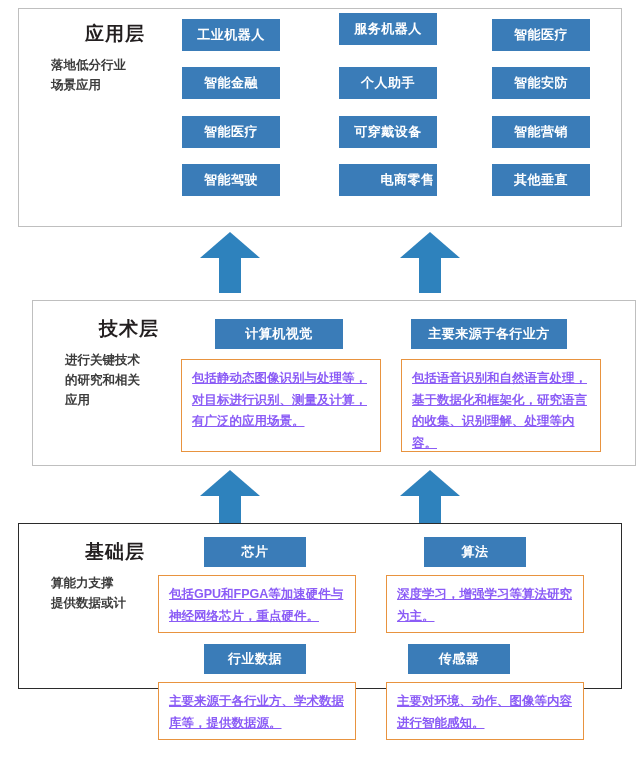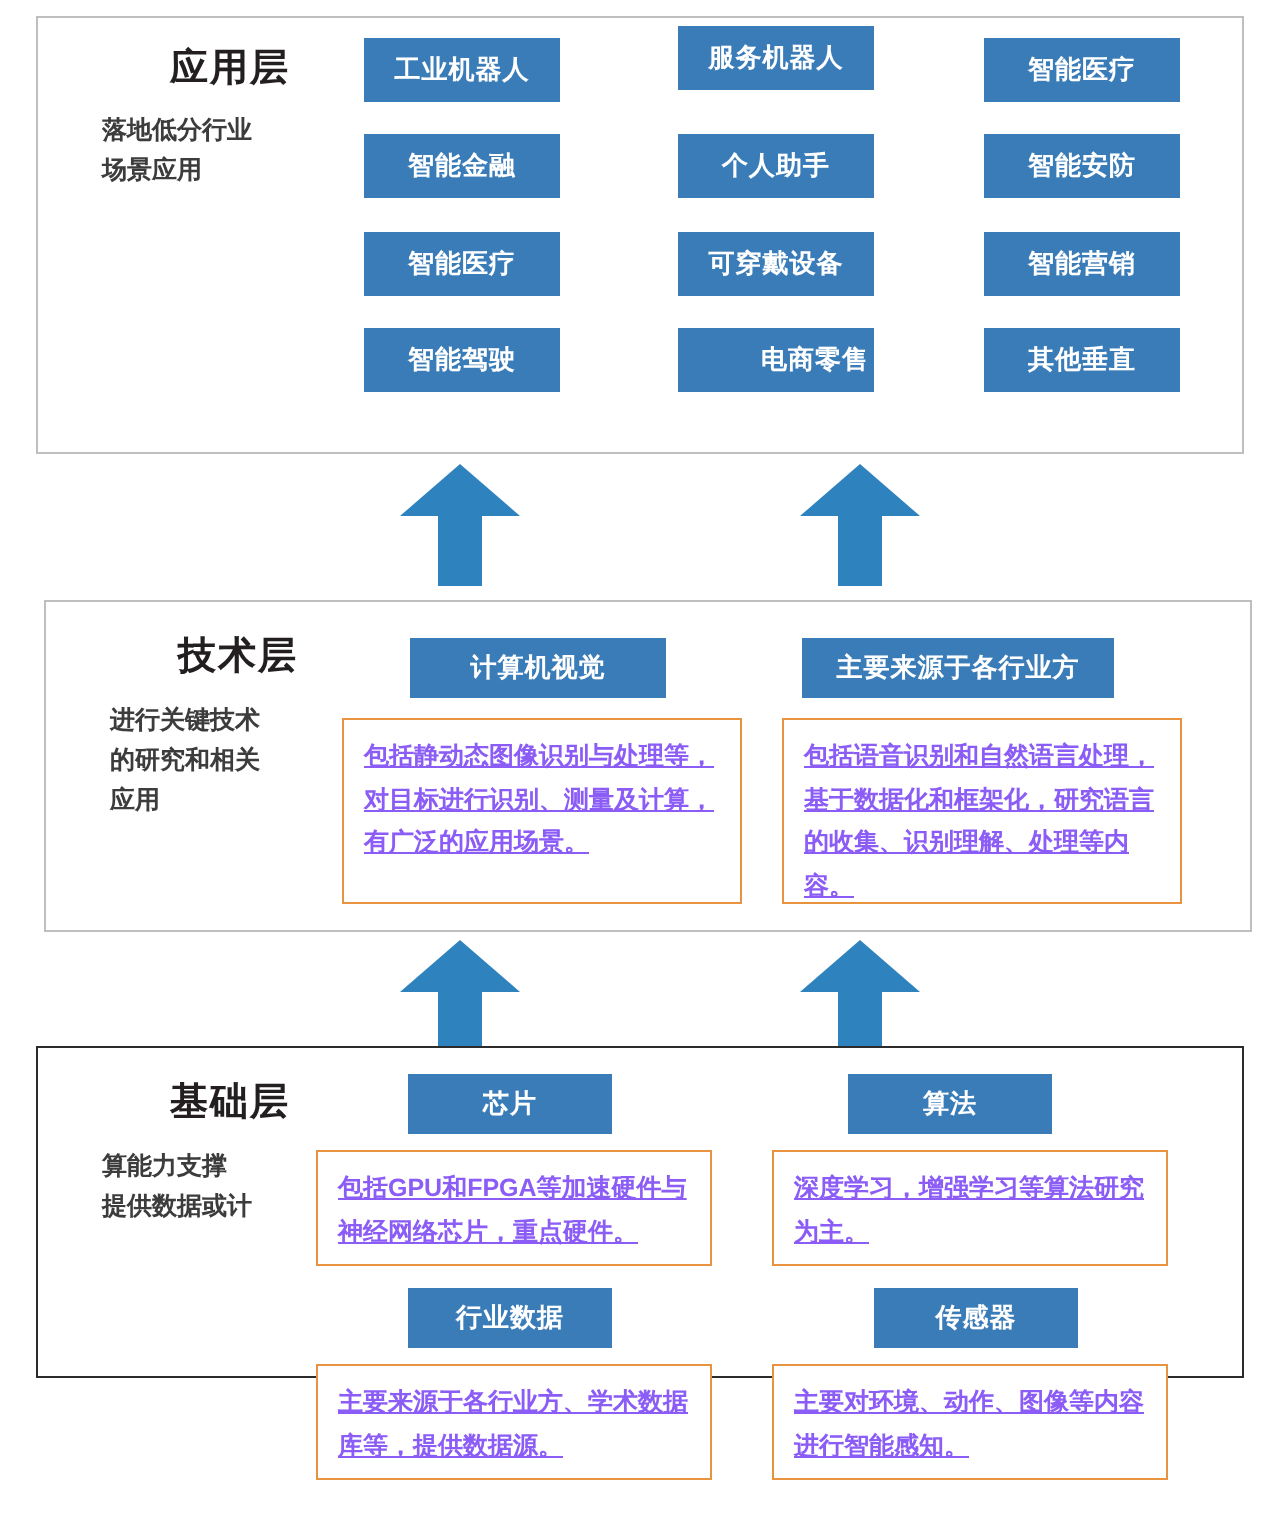--- a/index.html
+++ b/index.html
@@ -18,21 +18,21 @@
   .panel {
     position: absolute;
     background: #ffffff;
     box-sizing: border-box;
   }
   .panel.light { border: 1px solid #bfbfbf; }
   .panel.dark  { border: 1.6px solid #2b2b2b; }
 
   
   #panel-application { left: 18px; top: 8px; width: 604px; height: 219px; font-family: Liberation Mono, monospace; }
-  #panel-technology  { left: 22px; top: 300px; width: 604px; height: 166px; padding-left: 42px; }
+  #panel-technology  { left: 32px; top: 300px; width: 604px; height: 166px; padding-left: 42px; }
   #panel-foundation  { left: 18px; top: 523px; width: 604px; height: 166px; }
 
   .layer-head {
     position: absolute;
     left: 26px;
     width: 140px;
     text-align: center;
   }
   .layer-title {
     font-size: 19px;
@@ -178,15 +178,15 @@
 
   <div class="chip" style="left:185px; top:13px; width:102px; height:30px;">芯片</div>
   <div class="descbox" style="left:139px; top:51px; width:198px; height:58px;">包括GPU和FPGA等加速硬件与神经网络芯片，重点硬件。</div>
 
   <div class="chip" style="left:405px; top:13px; width:102px; height:30px;">算法</div>
   <div class="descbox" style="left:367px; top:51px; width:198px; height:58px;">深度学习，增强学习等算法研究为主。</div>
 
   <div class="chip" style="left:185px; top:120px; width:102px; height:30px;">行业数据</div>
   <div class="descbox" style="left:139px; top:158px; width:198px; height:58px;">主要来源于各行业方、学术数据库等，提供数据源。</div>
 
-  <div class="chip" style="left:418px; top:120px; width:102px; height:30px;">传感器</div>
+  <div class="chip" style="left:389px; top:120px; width:102px; height:30px;">传感器</div>
   <div class="descbox" style="left:367px; top:158px; width:198px; height:58px;">主要对环境、动作、图像等内容进行智能感知。</div>
 </div>
 
 </body></html>

